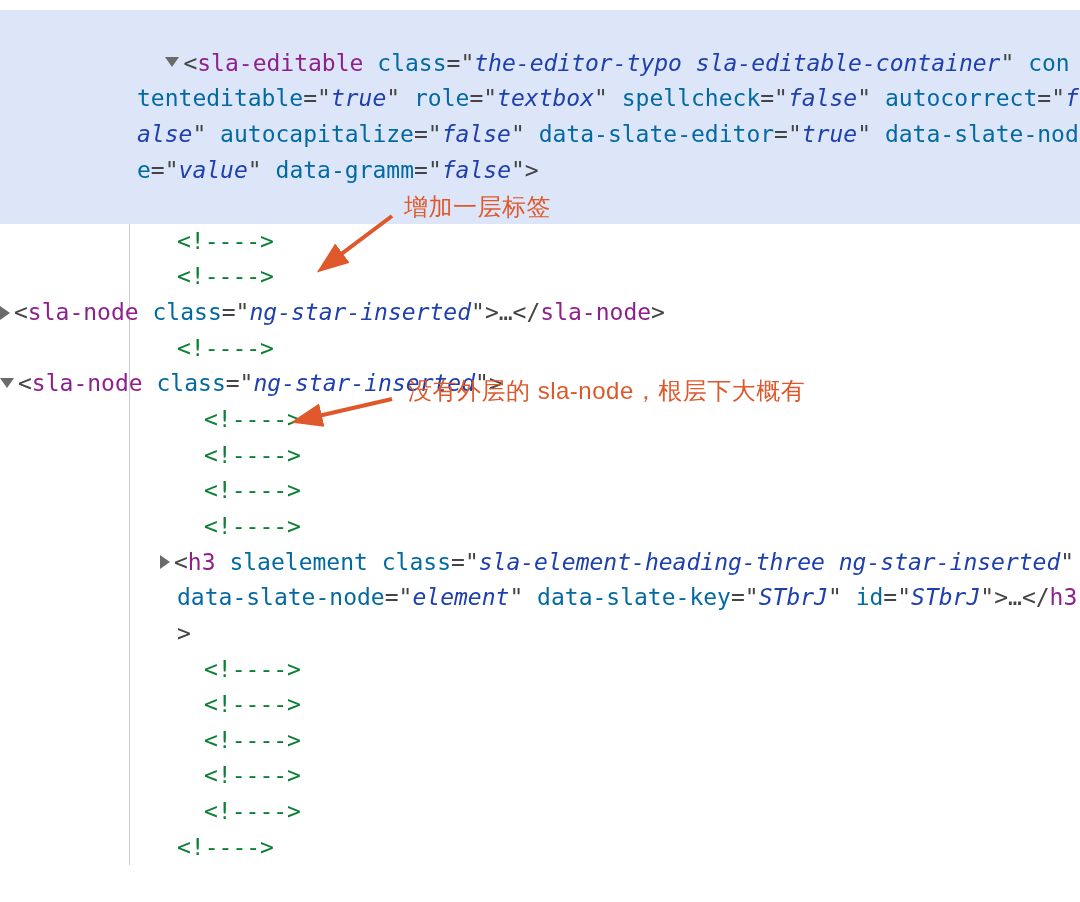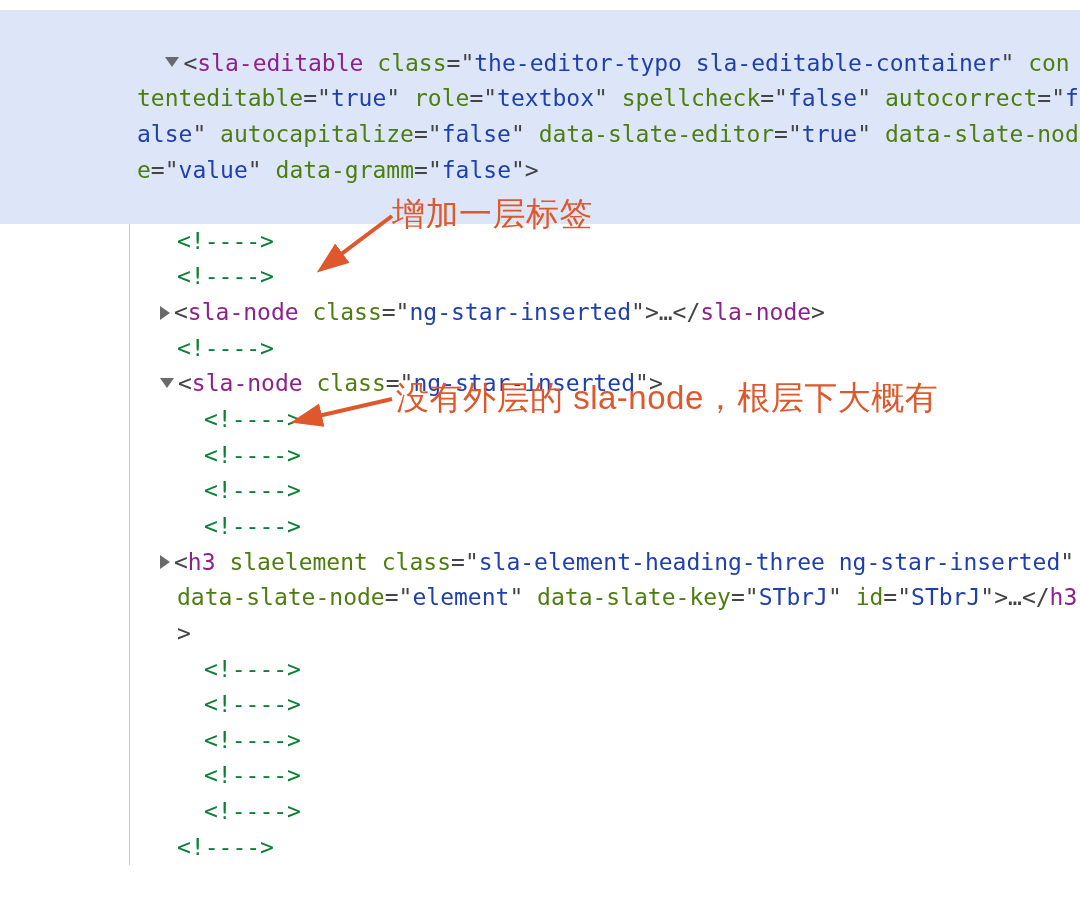--- a/index.html
+++ b/index.html
@@ -23,22 +23,22 @@
   .row {
     white-space: pre-wrap;
     word-break: break-all;
     position: relative;
   }
   .row.sel {
     background: #dde6f8;
   }
   
   .tag   { color: #8f1f8d; text-align: center; }   
-  .attr  { color: #4d7c0f; }   
-  .val   { color: #1e3fae; }   
+  .attr  { color: #0369a1; }   
+  .val   { color: #1e3fae; font-style: italic; }   
   .punct { color: #444; }      
   .quote { color: #444; }
   .cmt   { color: #0b7f33; }   
   .ellip { color: #444; }
 
   
   .arrow {
     display: inline-block;
     width: 0; height: 0;
     vertical-align: middle;
@@ -66,33 +66,34 @@
     bottom: 0;
     width: 1px;
     background: #c9cbd1;
   }
 
   
   .anno {
     position: absolute;
     color: #df582b;
     font-family: "PingFang SC", "Hiragino Sans GB", "Microsoft YaHei", sans-serif;
-    font-size: 33px;
+    font-size: 24px;
     line-height: 1.45;
     pointer-events: none;
     letter-spacing: 0.5px;
+    margin-left: 12px;
   }
   svg.anno-arrow {
     position: absolute;
     pointer-events: none;
     overflow: visible;
   }
   .i1 { padding-left: 177px; }
   .i2 { padding-left: 204px; }
-  .i3 { padding-left: 160px; }
+  .i3 { }
 
   .wrap0 {
     padding-left: 137px;
     text-indent: 0;
   }
   .wrap0 .first { margin-left: -27px; }
 </style>
 </head>
 <body>
 

